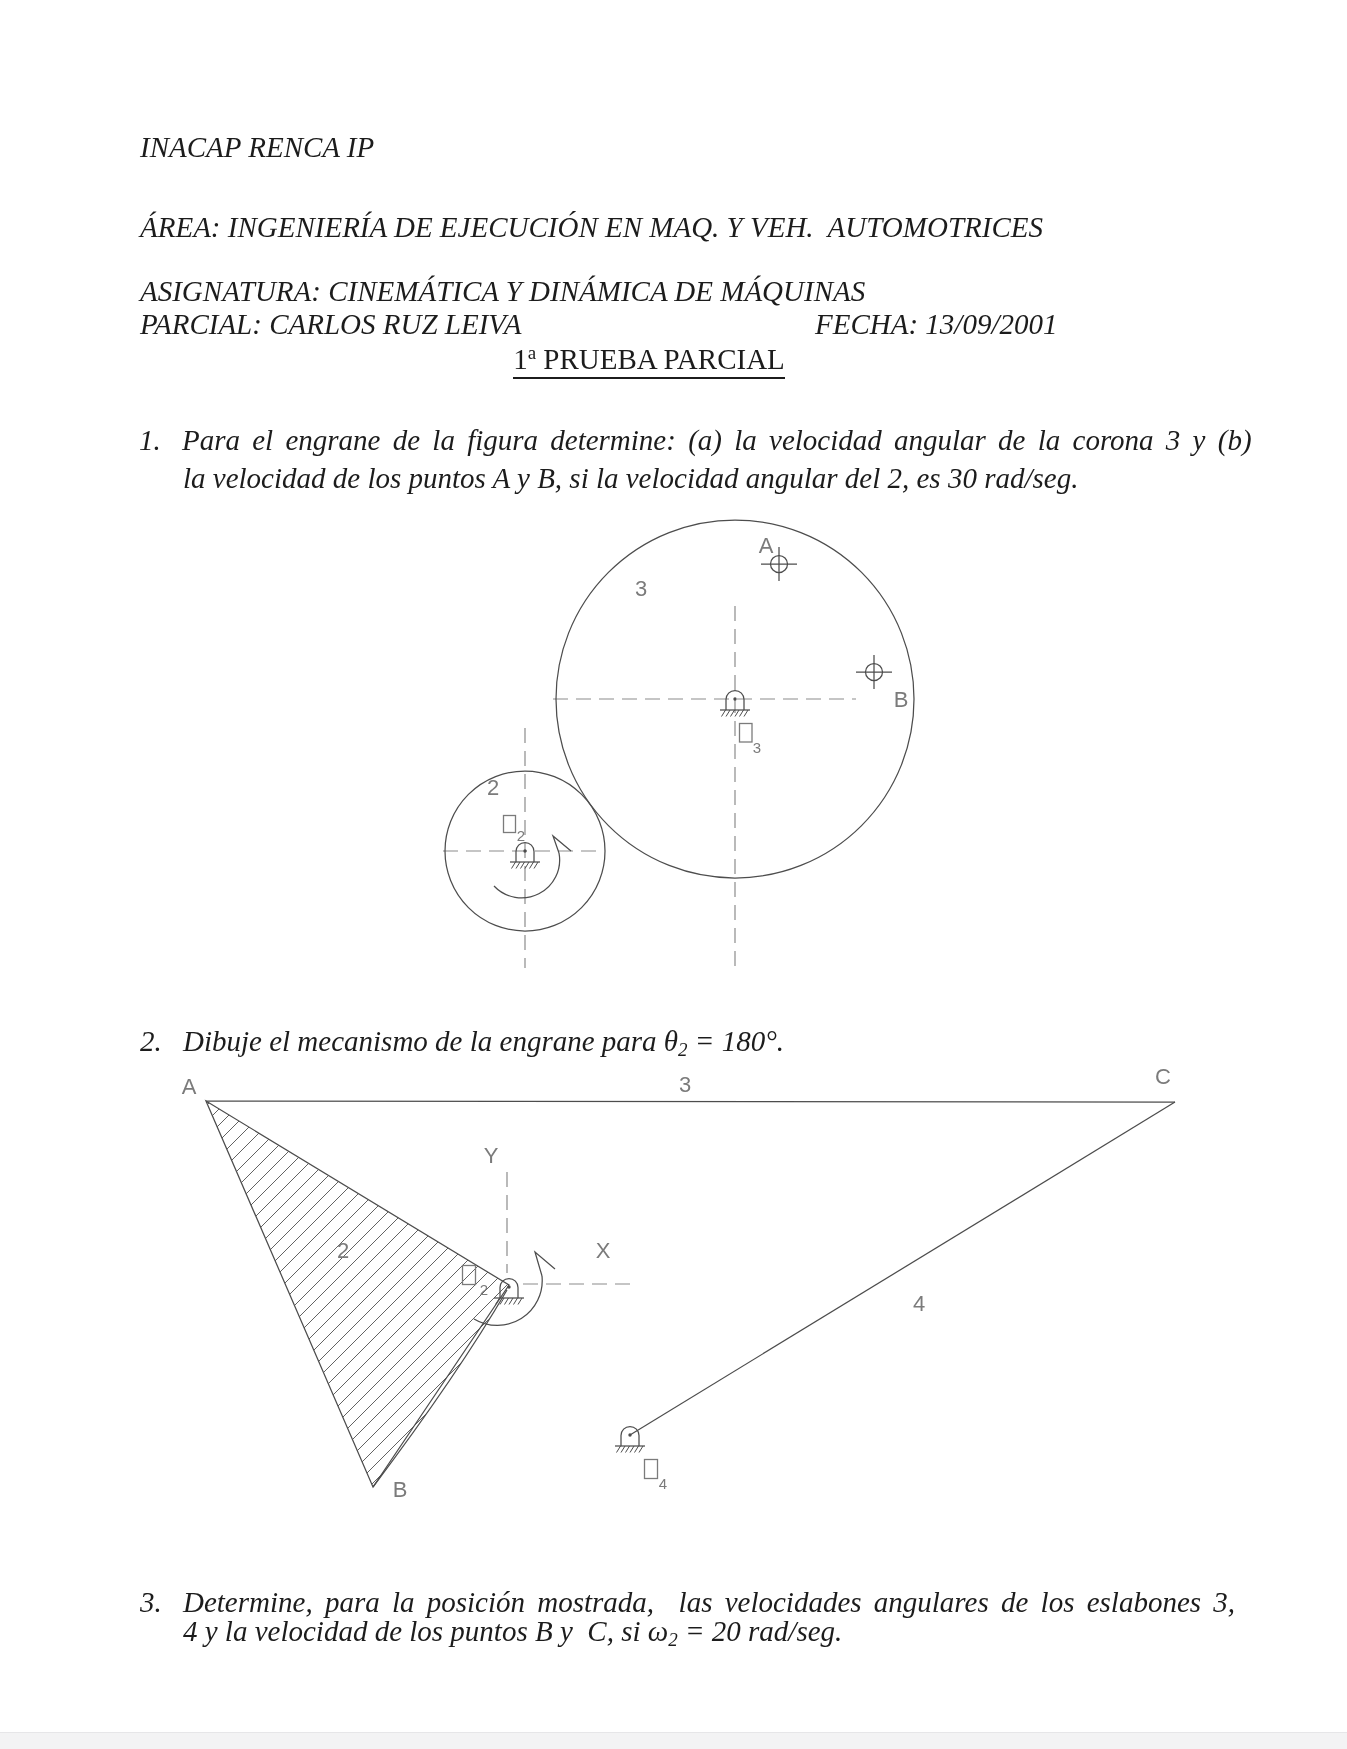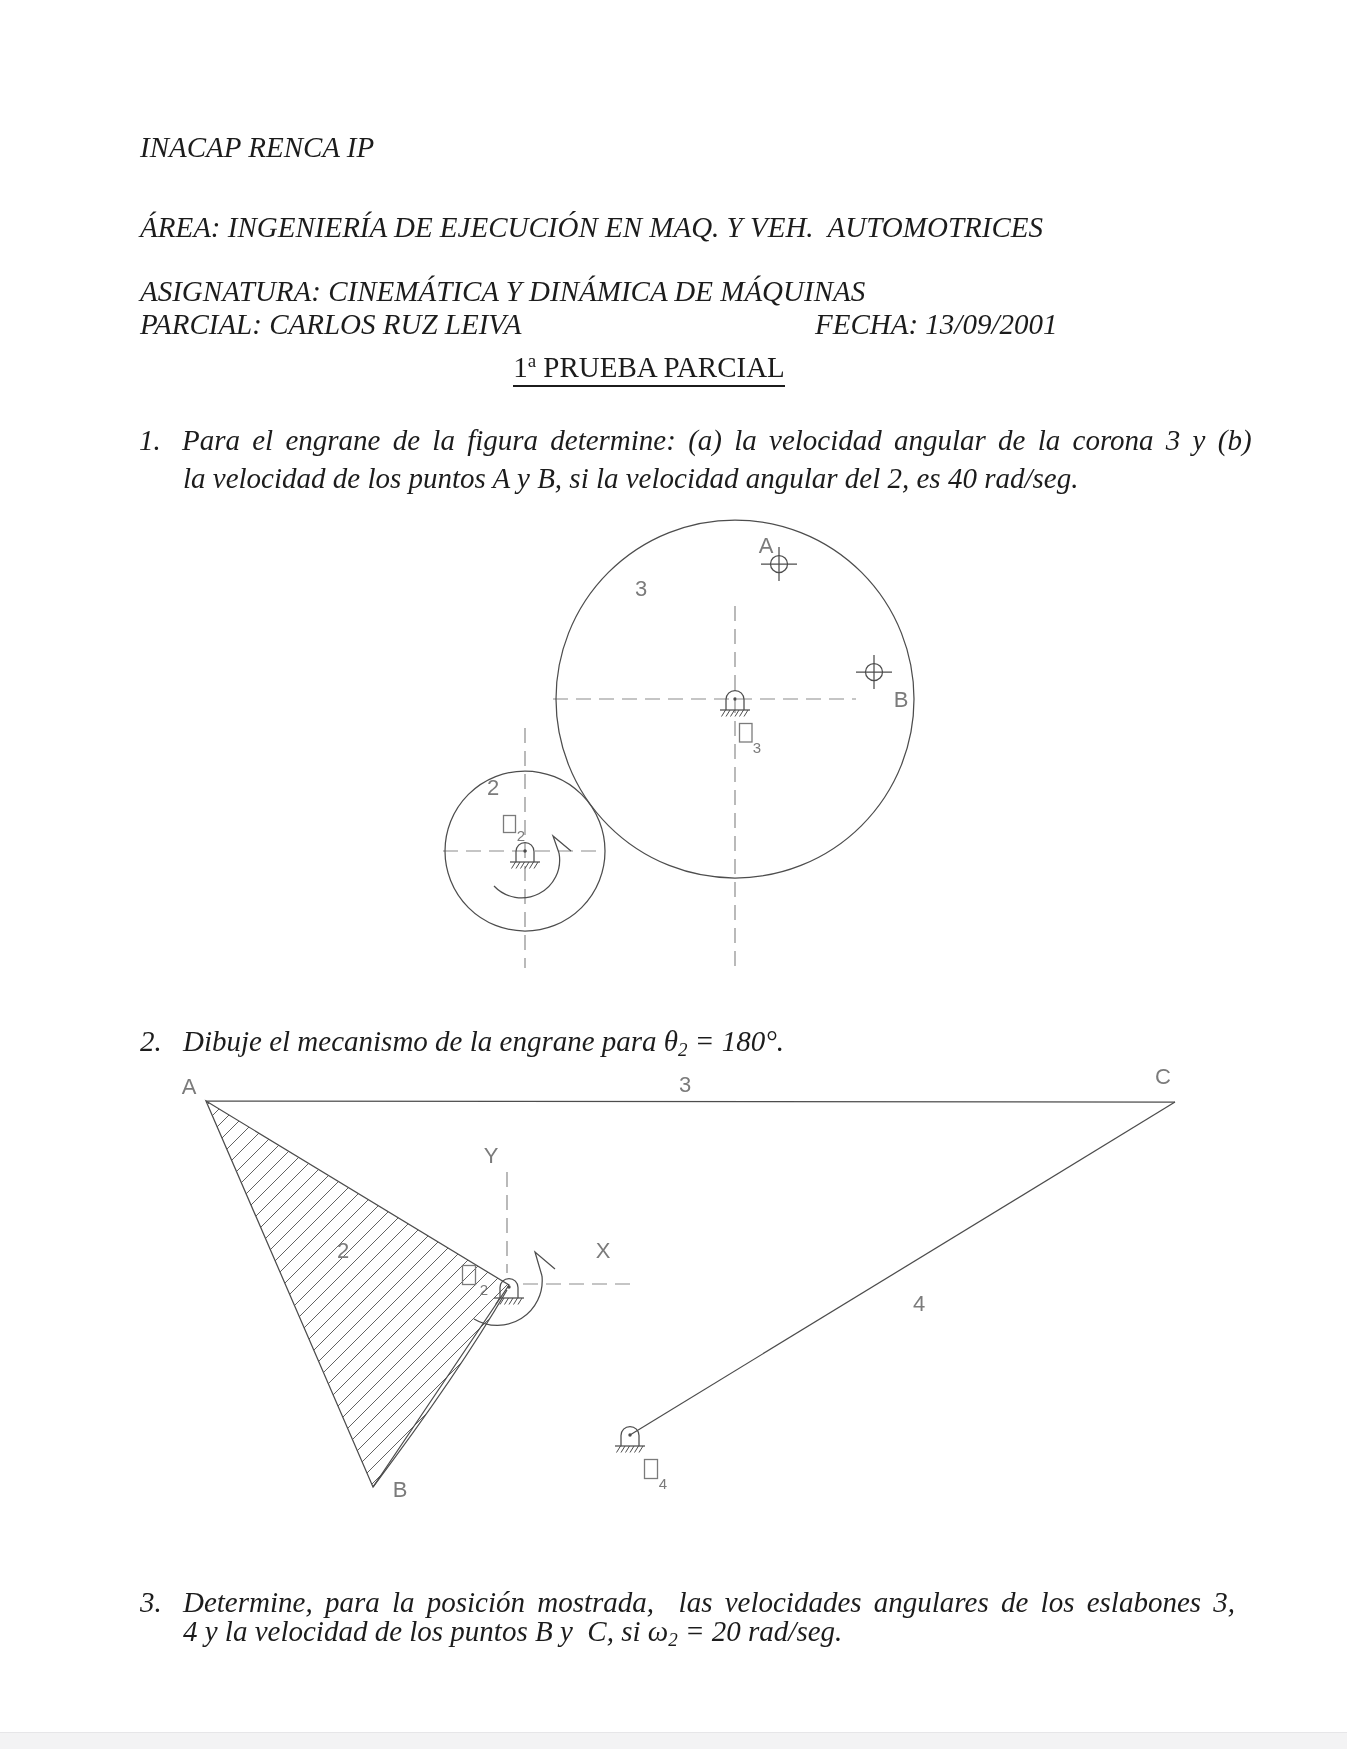--- a/index.html
+++ b/index.html
@@ -2,21 +2,21 @@
 <html><head>
 <meta charset="utf-8">
 <style>
   html,body{margin:0;padding:0;}
   body{width:1347px;height:1749px;background:#ffffff;position:relative;overflow:hidden;
        font-family:"Liberation Serif", serif;color:#1c1c1c;}
   .line{position:absolute;font-size:29px;line-height:38px;white-space:pre;font-style:italic;}
   .num{display:inline-block;width:43px;}
   .t{white-space:pre;}
   .just{word-spacing:5px;}
-  .title-wrap{position:absolute;left:140px;top:348px;width:1018px;text-align:center;font-size:29px;line-height:38px;}
+  .title-wrap{position:absolute;left:140px;top:340px;width:1018px;text-align:center;font-size:29px;line-height:38px;}
   .title-inner{border-bottom:2px solid #1c1c1c;padding-bottom:2px;}
   .sup{font-size:19px;position:relative;top:-10px;}
   .sb{font-size:19px;vertical-align:-5px;}
   svg{position:absolute;}
   .ln{stroke:#4d4d4d;stroke-width:1.25;fill:none;}
   .cl{stroke:#8c8c8c;stroke-width:1.2;fill:none;stroke-dasharray:15 8;}
   .glyph{stroke:#7b7b7b;stroke-width:1.3;fill:none;}
   .lbl{font-family:"Liberation Sans", sans-serif;font-size:22px;fill:#7b7b7b;text-anchor:middle;}
   .sub{font-family:"Liberation Sans", sans-serif;font-size:15px;fill:#7b7b7b;text-anchor:middle;}
   .footer-bar{position:absolute;left:0;top:1732px;width:1347px;height:17px;background:#f3f3f4;border-top:1px solid #e6e6e8;}
@@ -32,21 +32,21 @@
 
 <div class="line" style="left:140px;top:305px;"><span class="t">PARCIAL: CARLOS RUZ LEIVA</span></div>
 
 <div class="line" style="left:815px;top:305px;"><span class="t">FECHA: 13/09/2001</span></div>
 
 <div class="title-wrap">
   <span class="title-inner"><span>1</span><span class="sup">a</span><span class="t"> PRUEBA PARCIAL</span></span>
 </div>
 
 <div class="line" style="left:139px;top:421px;"><span class="num">1.</span><span class="t just">Para el engrane de la figura determine: (a) la velocidad angular de la corona 3 y (b)</span></div>
-<div class="line" style="left:183px;top:459px;"><span class="t">la velocidad de los puntos A y B, si la velocidad angular del 2, es 40 rad/seg.</span></div>
+<div class="line" style="left:183px;top:459px;"><span class="t">la velocidad de los puntos A y B, si la velocidad angular del 2, es 30 rad/seg.</span></div>
 
 <svg style="left:420px;top:465px;" width="520" height="520" viewBox="420 465 520 520">
   <defs>
     <g id="pv1">
       <path class="ln" d="M -9 11 L -9 0.5 A 9 9 0 0 1 9 0.5 L 9 11"></path>
       <path class="ln" d="M -15 11 L 15 11"></path>
       <path class="ln" style="stroke-width:1" d="M -13.5 17.5 L -9.5 11 M -9 17.5 L -5 11 M -4.5 17.5 L -0.5 11 M 0 17.5 L 4 11 M 4.5 17.5 L 8.5 11 M 9 17.5 L 13 11"></path>
       <circle r="1.7" fill="#4d4d4d" stroke="none"></circle>
     </g>
     <g id="tg1">

